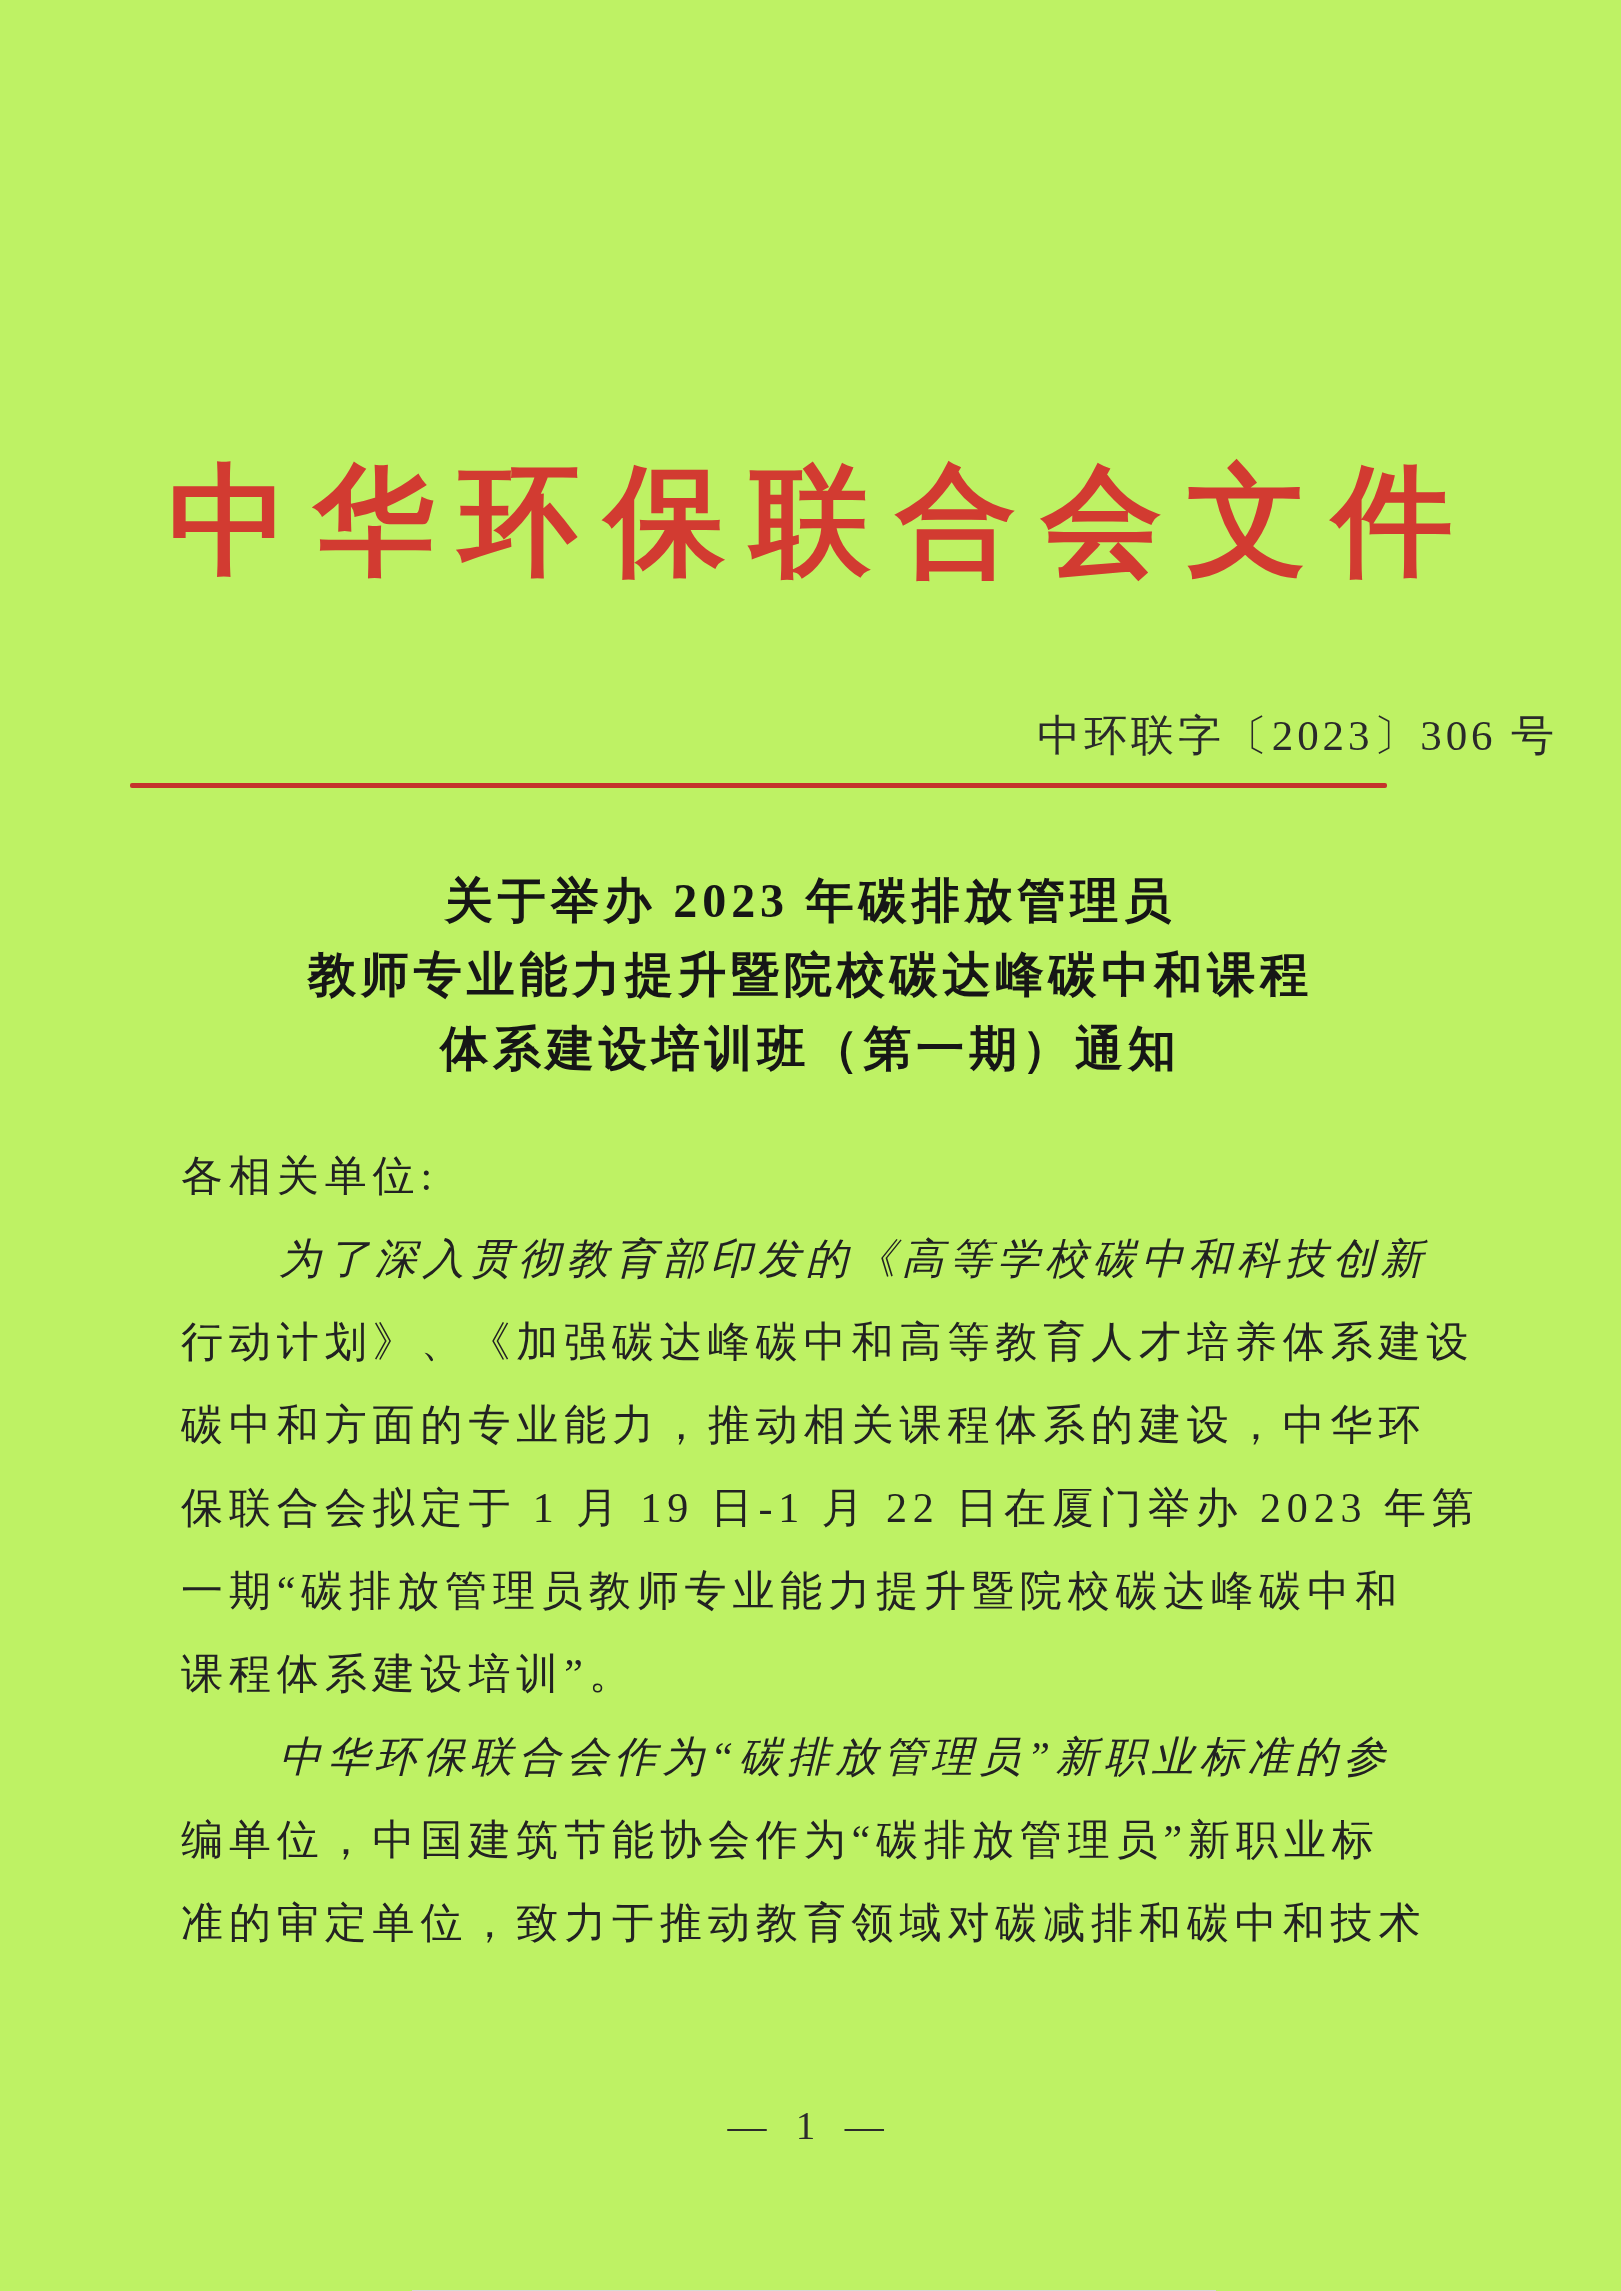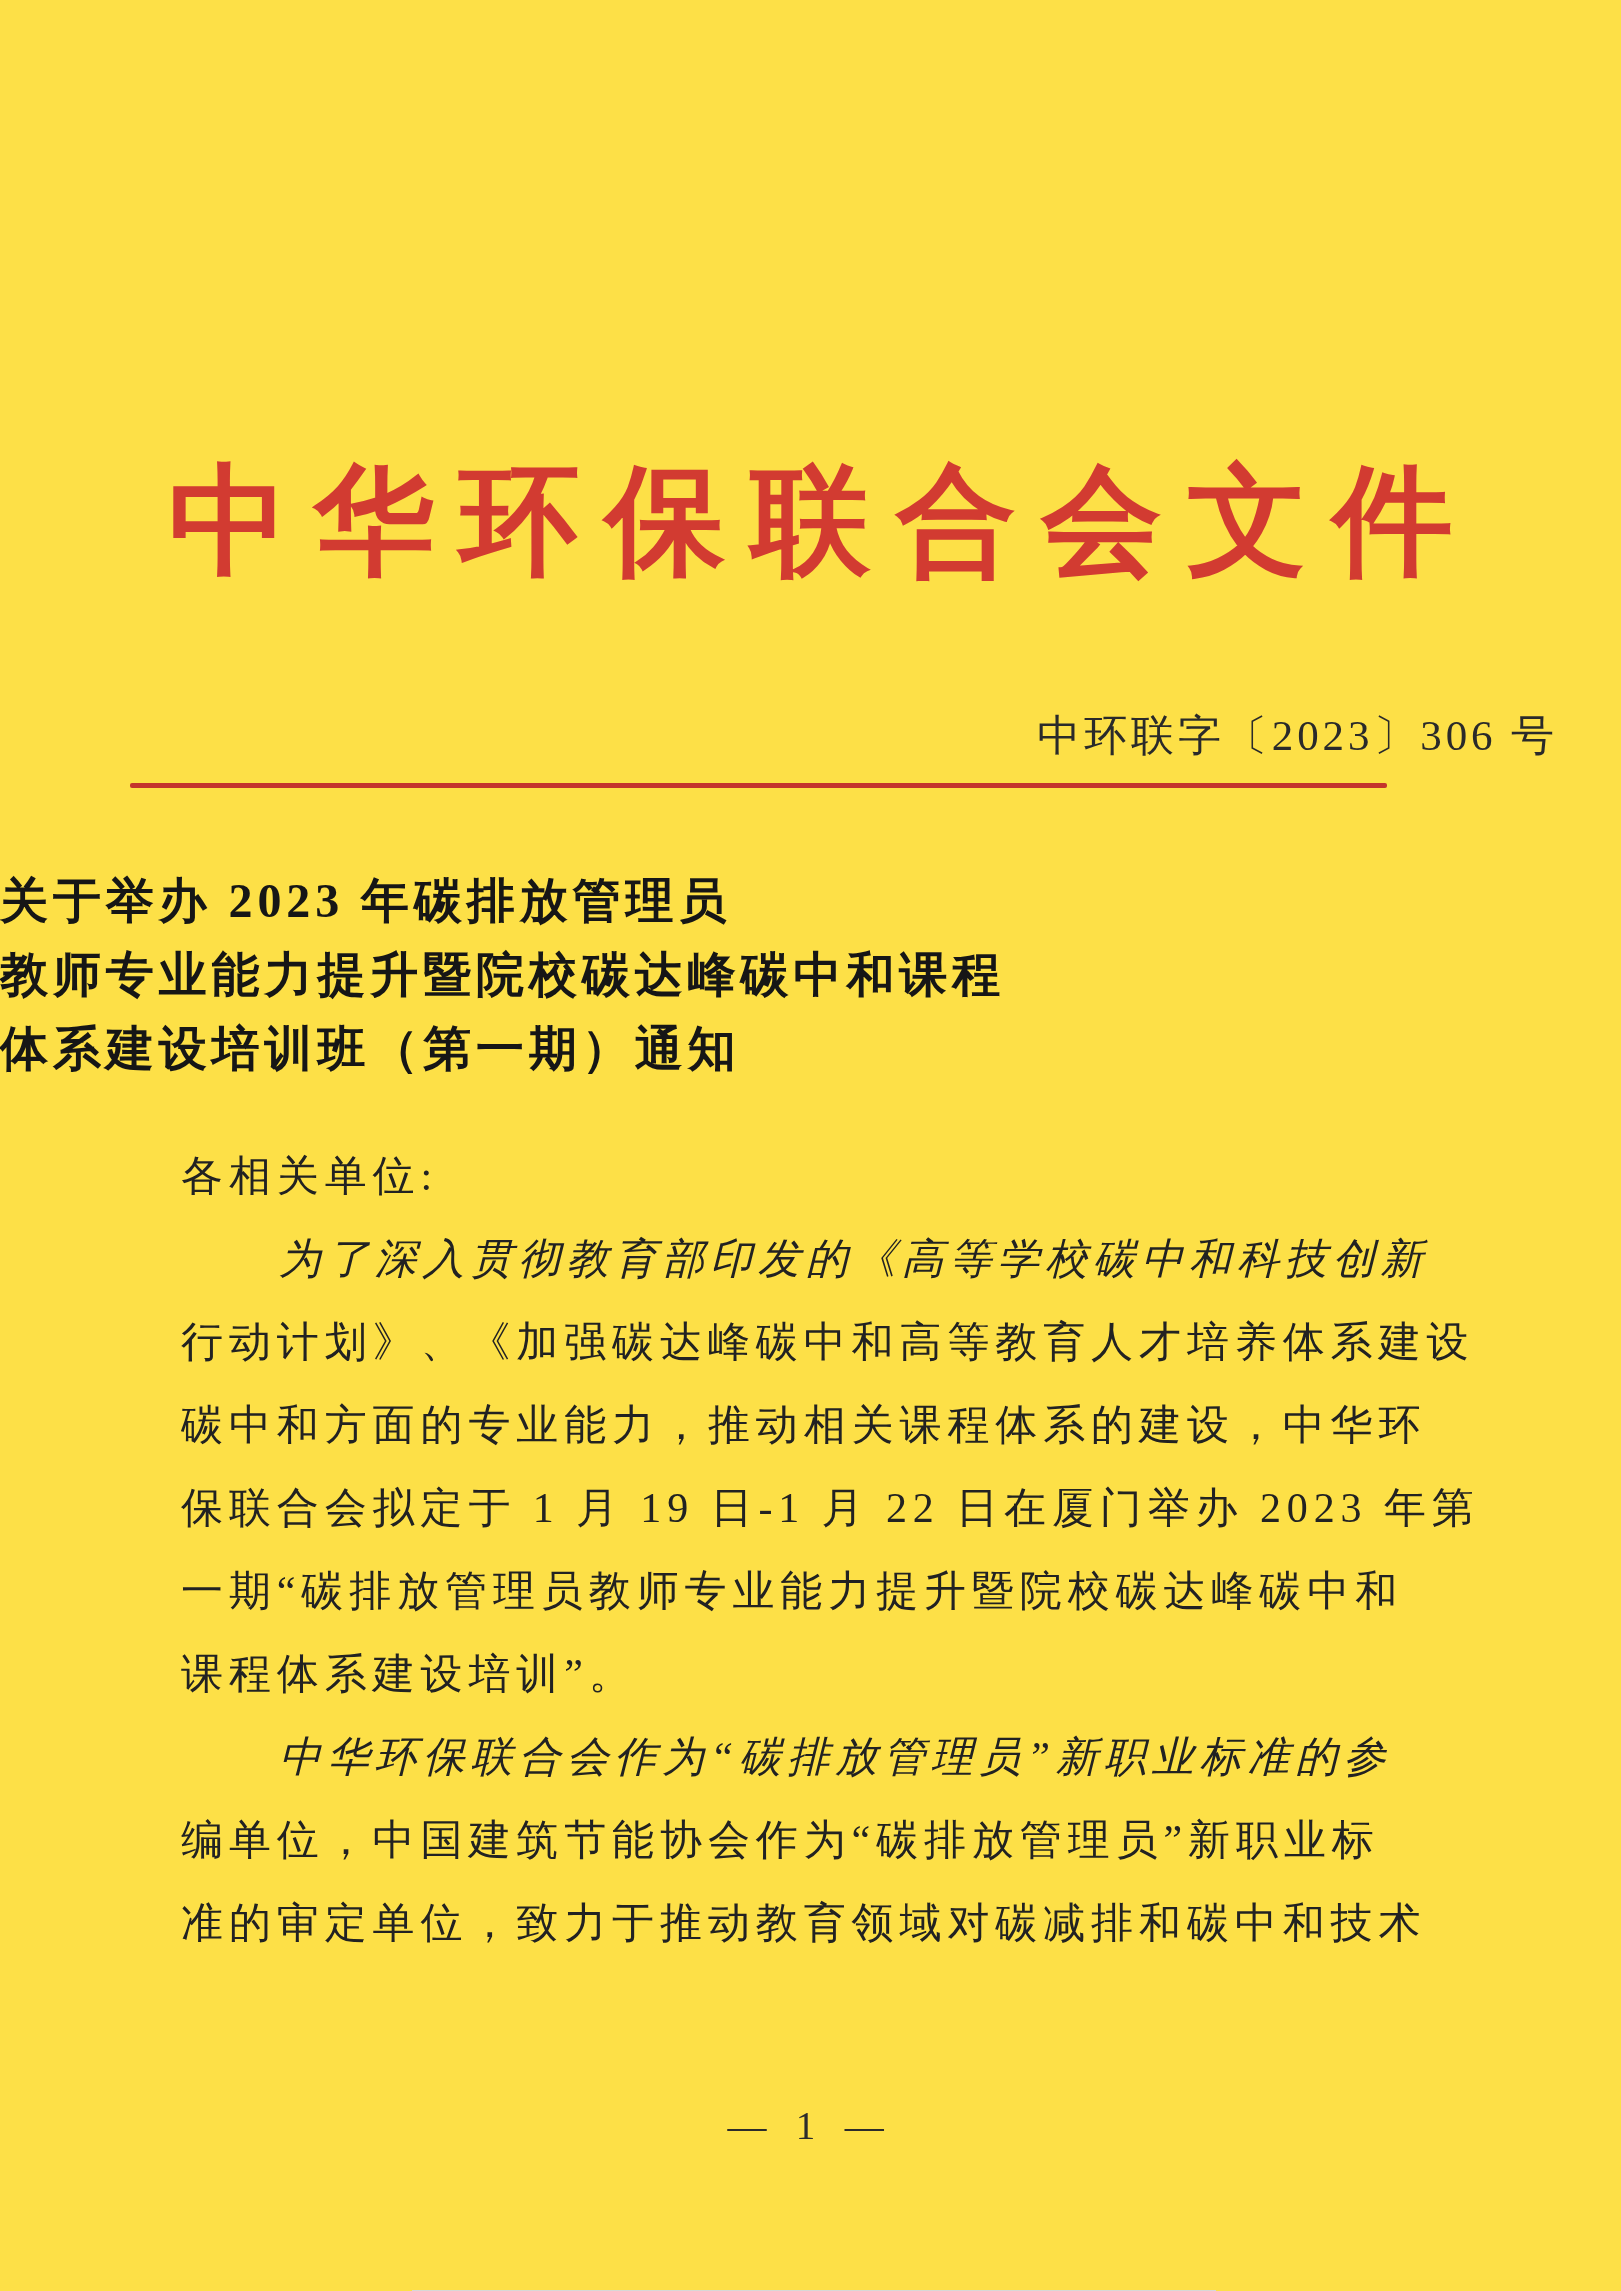--- a/index.html
+++ b/index.html
@@ -4,21 +4,21 @@
 <style>
   html, body {
     margin: 0;
     padding: 0;
     background: #e9e9e7;
   }
   .page {
     position: relative;
     width: 1621px;
     height: 2292px;
-    background: #fde047;
+    background: #bef264;
     overflow: hidden;
     font-family: "Liberation Serif", "DejaVu Serif", serif;
     color: #1f1f1f;
   }
   
   .org-title {
     position: absolute;
     top: 443px;
     left: 0;
     width: 1621px;
@@ -52,20 +52,21 @@
     height: 4.9px;
     background: #c4342c;
     border-radius: 2px;
   }
   
   .notice-title {
     position: absolute;
     top: 864px;
     left: 0;
     width: 1621px;
+    text-align: center;
     font-weight: bold;
     font-size: 48px;
     color: #161616;
     letter-spacing: 4.9px;
   }
   .notice-title .t-line {
     height: 74px;
     line-height: 74px;
     white-space: nowrap;
   }

